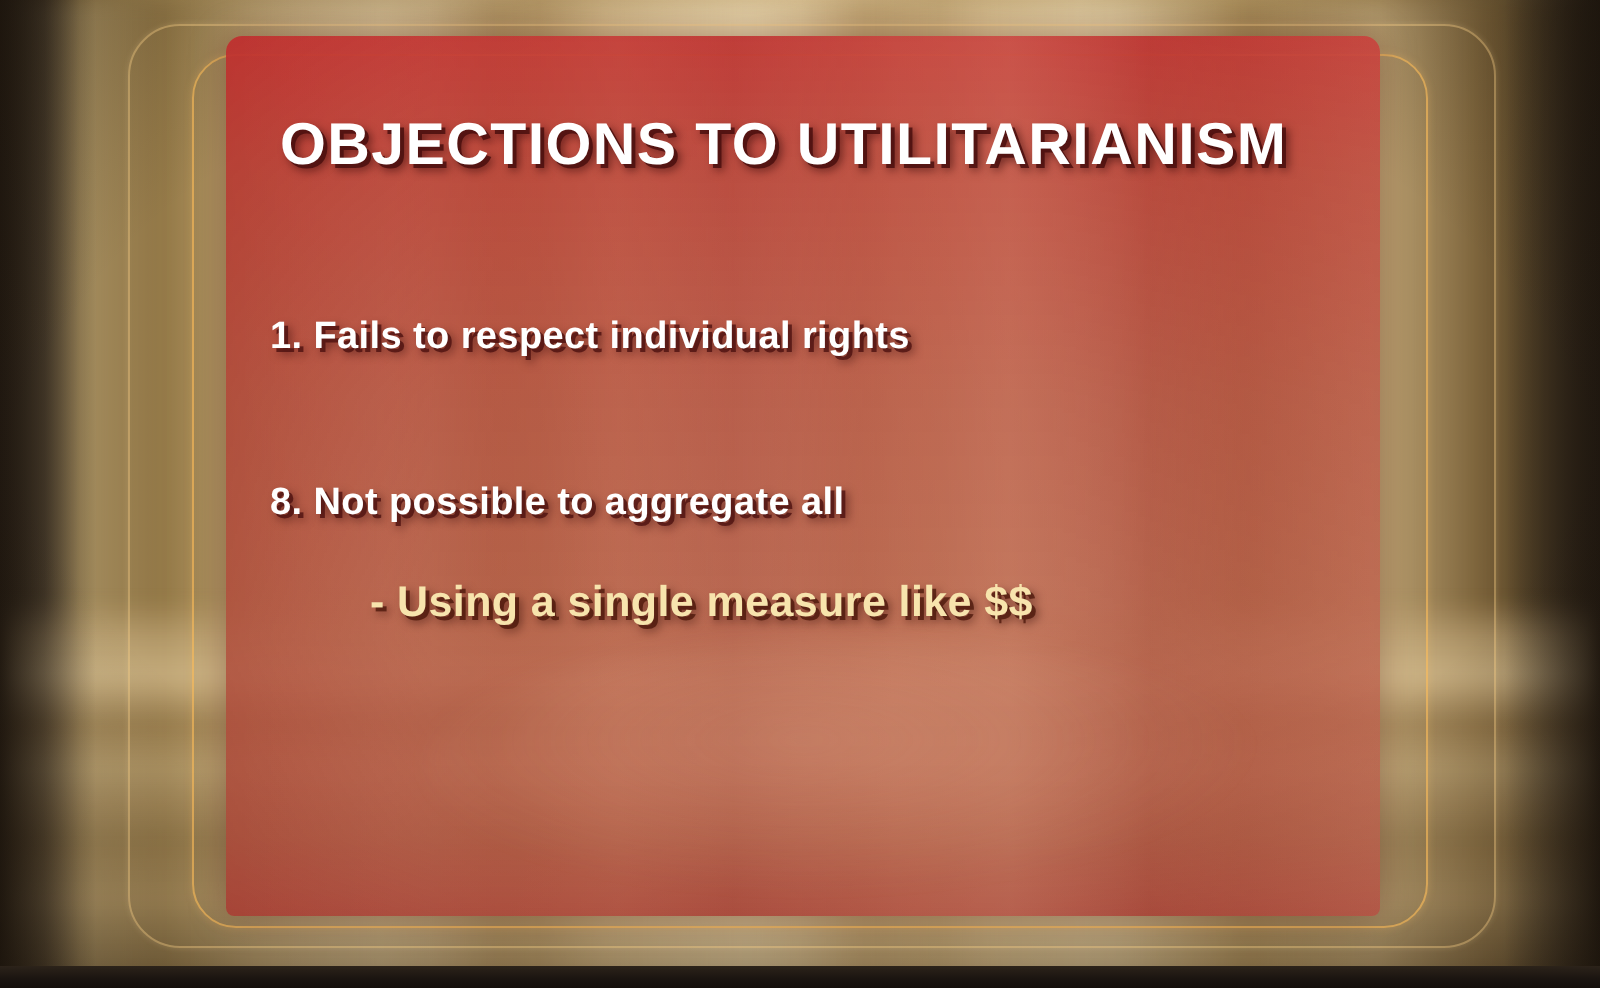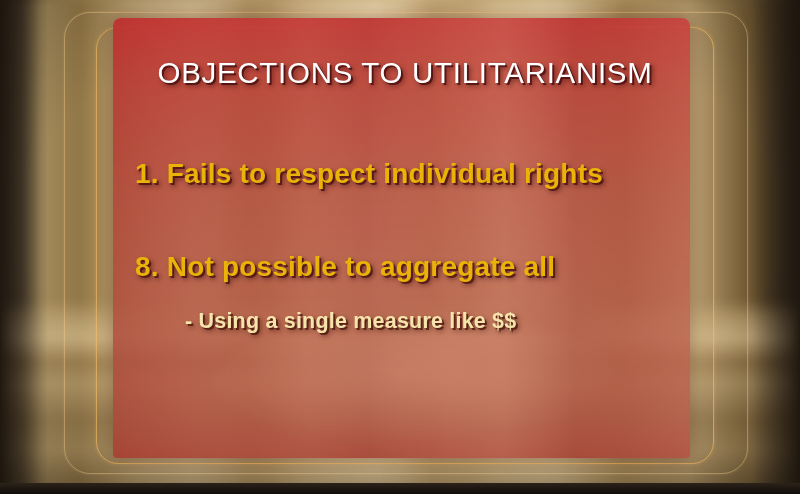--- a/index.html
+++ b/index.html
@@ -147,38 +147,37 @@
   
   .content{
     position:absolute;
     left:113px; top:18px; width:577px; height:440px;
   }
 
   .title{
     position:absolute;
     left:27px; top:38px; width:530px;
     font-size:29.5px;
-    font-weight:normal;
+    font-weight:bold;
     letter-spacing:.7px;
     color:#ffffff;
-    text-align:center;
     white-space:nowrap;
     text-shadow:
        2px 2px 0 rgba(70,12,12,.80),
        3px 3px 5px rgba(50,8,8,.65);
   }
 
   .bullets{
     position:absolute;
     left:22px; top:140px; width:545px;
   }
   .bullet{
-    font-size:28px;
+    font-size:19px;
     font-weight:bold;
-    color:#eab308;
+    color:#ffffff;
     letter-spacing:.2px;
     line-height:1.12;
     text-shadow:
        2px 2px 0 rgba(72,14,14,.75),
        3px 3px 5px rgba(48,8,8,.60);
   }
   .bullet .ln2{ display:block; margin-left:22px; }
   .bullet-1{ margin-bottom:62px; }
 
   .subbullet{

